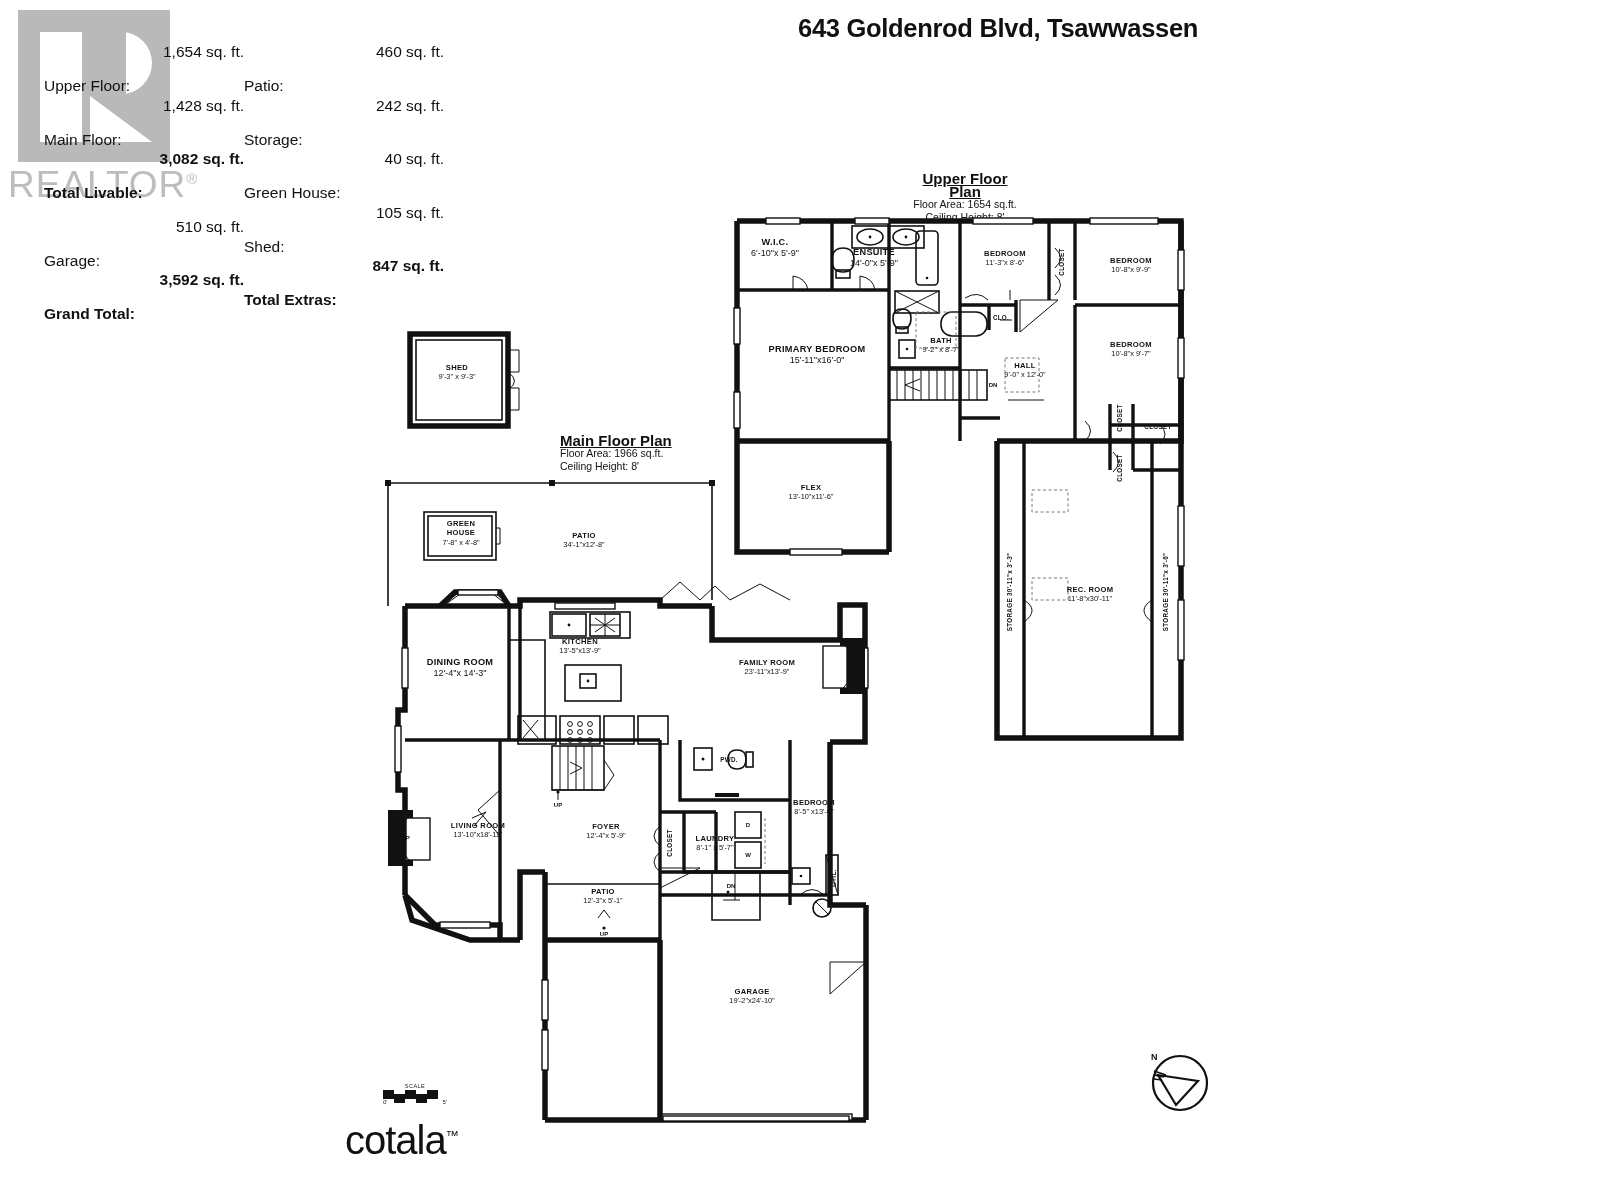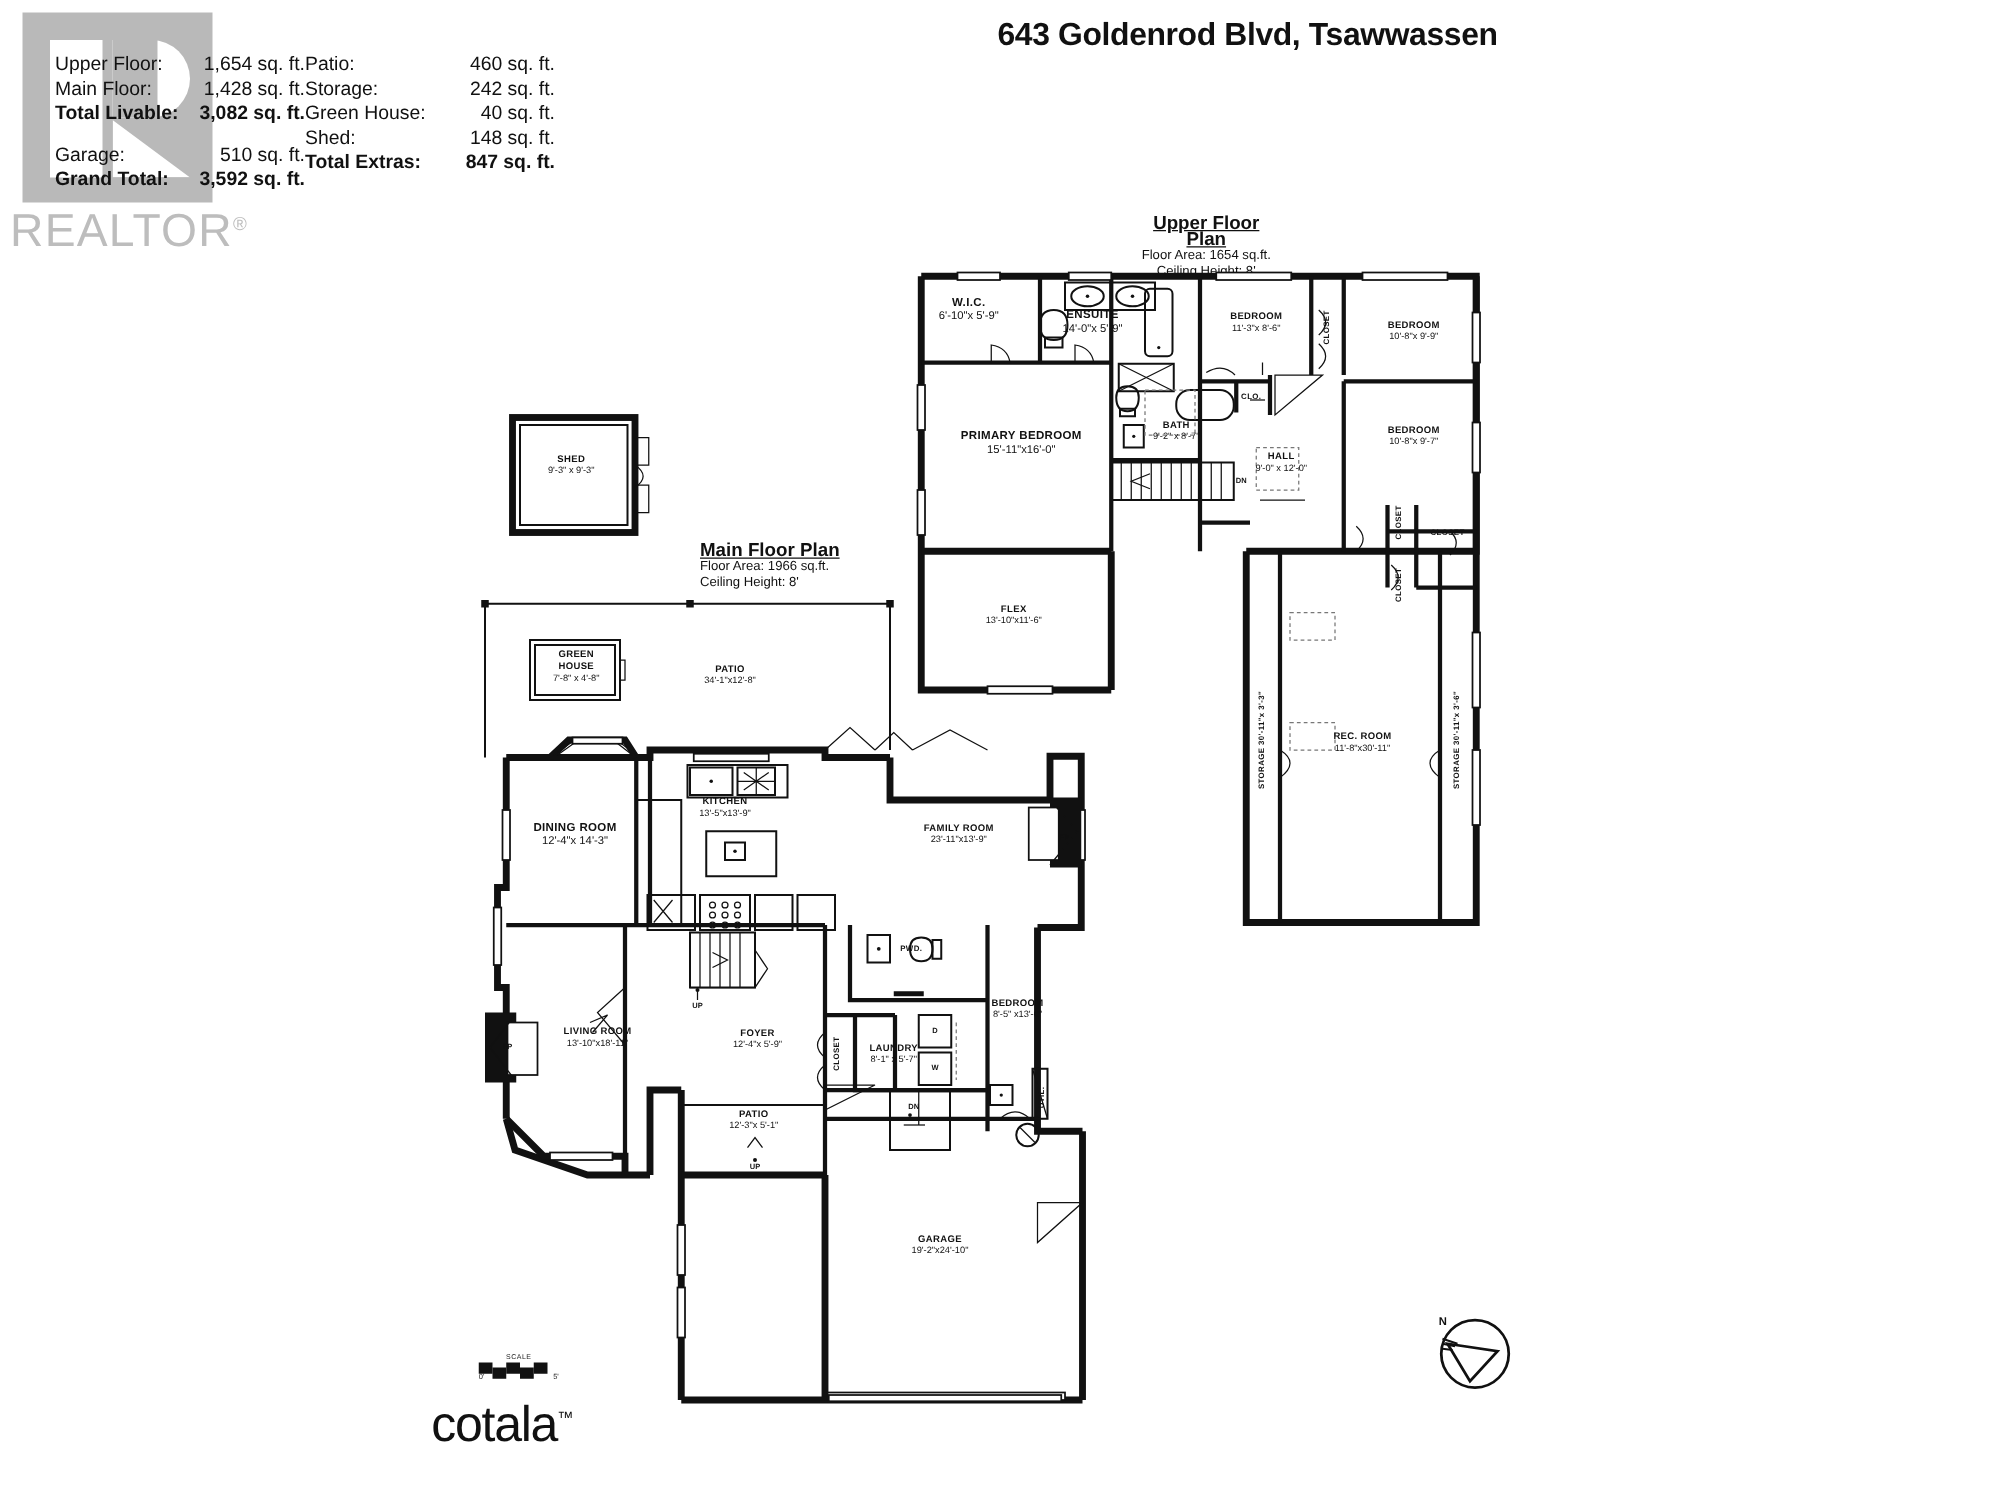--- a/index.html
+++ b/index.html
@@ -21,21 +21,21 @@
 
   
   #header{position:absolute;left:798px;top:14px;width:430px;}
   #plan-title{font-size:25.5px;font-weight:bold;letter-spacing:-.3px;white-space:nowrap;
        font-family:"Liberation Sans",sans-serif;}
   #stats{position:absolute;left:44px;top:42px;width:400px;font-size:15.5px;line-height:19.5px;}
   .stat-cols{display:flex;}
   .col-left{width:200px;}
   .col-right{width:200px;}
   .srow{display:flex;white-space:nowrap;}
-  .slabel{flex:0 0 auto;}
+  .slabel{flex:0 0 auto;margin-top:34px;}
   .sval{margin-left:auto;text-align:right;}
   .srow.bold{font-weight:bold;}
   .col-left .slabel{width:108px;}
   .col-left .sval{width:92px;}
   .col-right .slabel{width:112px;}
   .col-right .sval{width:88px;}
   .gap{height:14px;}
 
   
   .plan-legend{position:absolute;font-size:10.5px;line-height:13px;color:#111;}
@@ -121,21 +121,21 @@
       <div class="srow">
         <span class="slabel">Storage:</span>
         <span class="sval">242 sq. ft.</span>
       </div>
       <div class="srow">
         <span class="slabel">Green House:</span>
         <span class="sval">40 sq. ft.</span>
       </div>
       <div class="srow">
         <span class="slabel">Shed:</span>
-        <span class="sval">148 sq. ft.</span>
+        <span class="sval">105 sq. ft.</span>
       </div>
       <div class="srow bold">
         <span class="slabel">Total Extras:</span>
         <span class="sval">847 sq. ft.</span>
       </div>
     </div>
   </div>
 </div>
 
 <div class="plan-legend" id="upper-legend">

